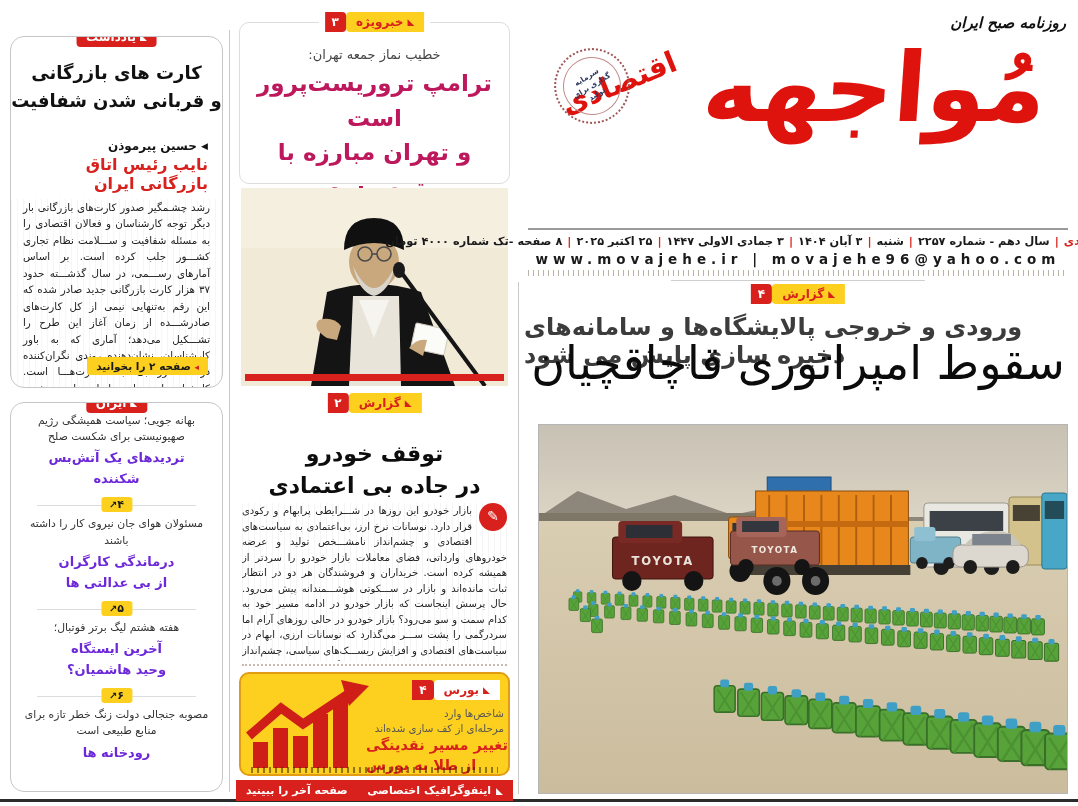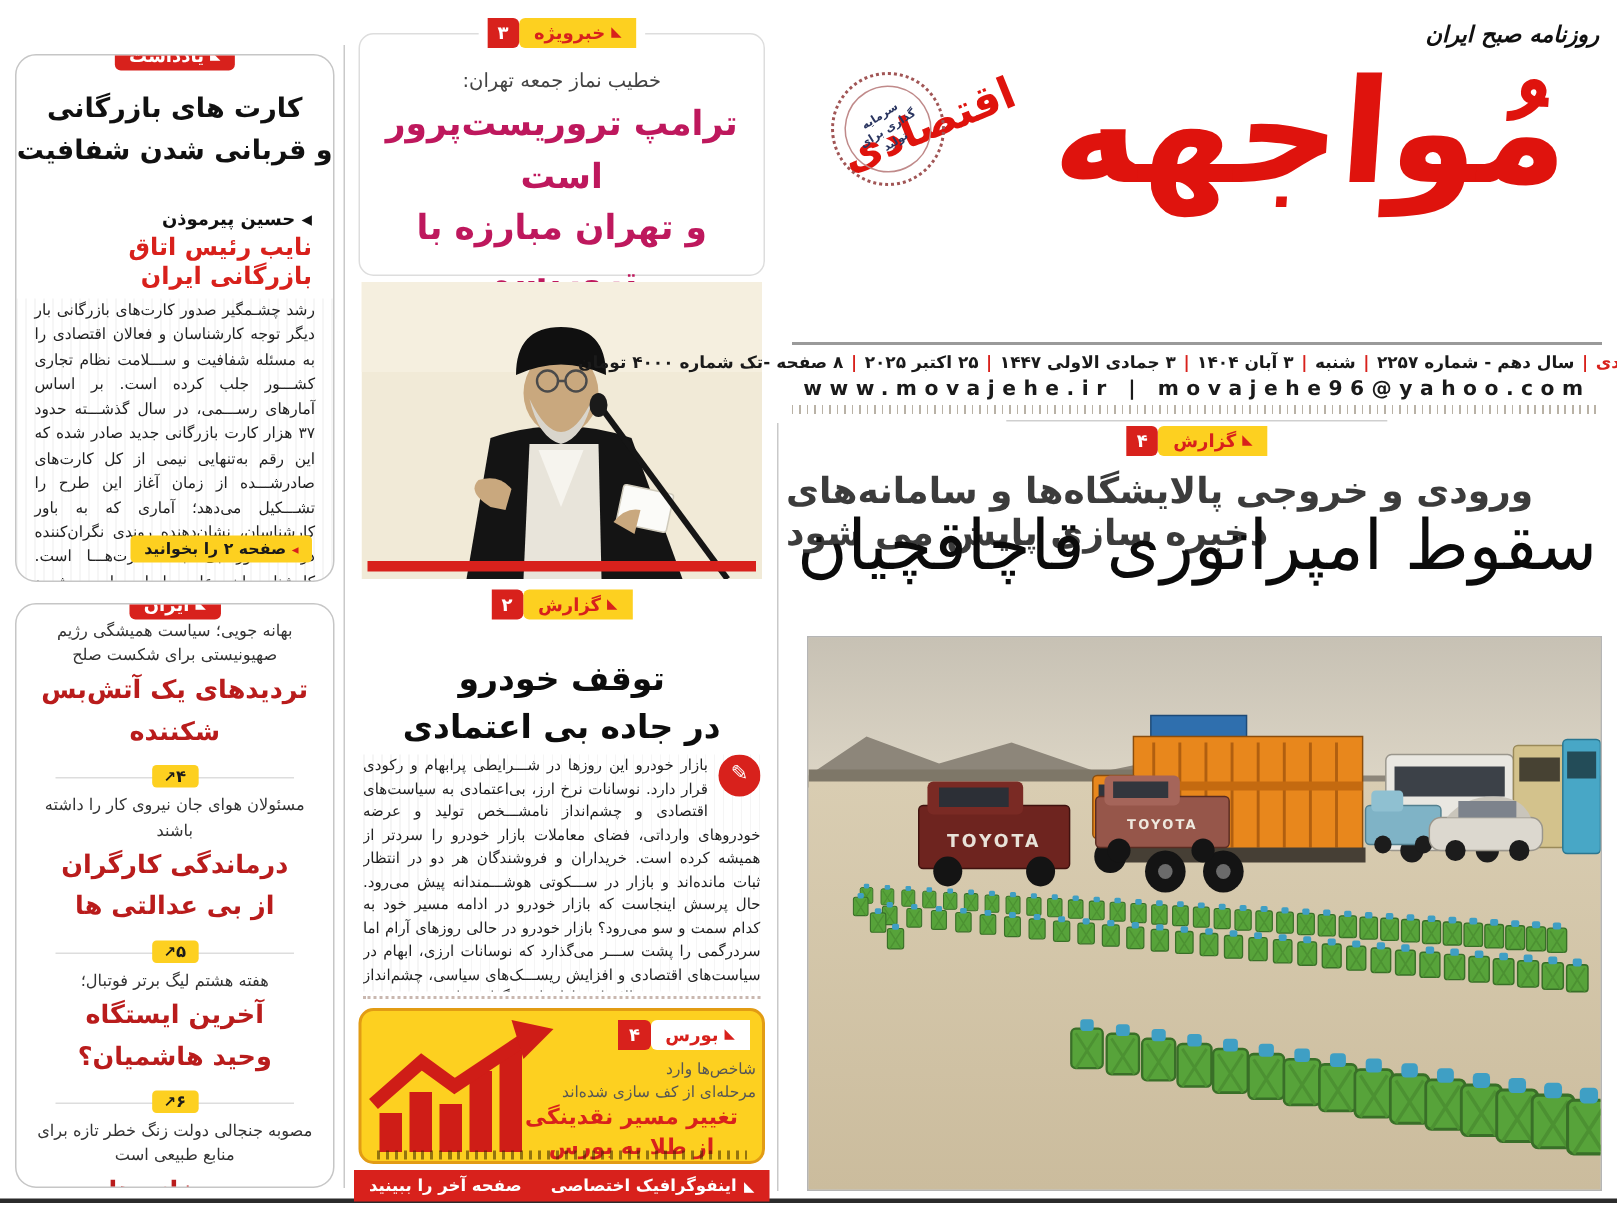--- a/index.html
+++ b/index.html
@@ -27,21 +27,21 @@
   .note-author{margin-top:24px;padding:0 14px;font-size:12px;font-weight:bold;color:#111;text-align:right;}
   .note-author .tri{font-size:9px;vertical-align:1px;}
   .note-author-title{padding:0 14px;font-size:16px;font-weight:bold;color:#d8211c;text-align:right;margin-top:2px;}
   .note-body{margin-top:6px;padding:0 12px;font-size:10.3px;line-height:1.6;text-align:justify;color:#222;
              background:repeating-linear-gradient(90deg,rgba(0,0,0,0.035) 0 1px,transparent 1px 6px);}
   .page-tag{position:absolute;bottom:12px;right:14px;background:#fdd020;border-radius:3px;font-size:10.5px;font-weight:bold;color:#1a1a1a;padding:3px 9px;}
   .page-tag .rmark{color:#d8211c;font-size:9px;}
 
   .vit-item{text-align:center;}
   .vit-kicker{font-size:10.8px;color:#333;line-height:1.5;margin-top:10px;padding:0 10px;}
-  .vit-headline{font-size:17px;font-weight:bold;color:#b91c1c;line-height:1.62;margin-top:2px;}
+  .vit-headline{font-size:13px;font-weight:bold;color:#6d28d9;line-height:1.62;margin-top:2px;}
   .vit-sep{position:relative;border-top:1px solid #ddd;margin:16px 26px 2px 26px;}
   .vit-sep .tag{position:absolute;top:-9px;left:50%;transform:translateX(-50%);background:#fdd020;border-radius:3px;padding:1px 8px;font-size:11px;font-weight:bold;color:#1a1a1a;white-space:nowrap;}
   .vit-sep .tag .arr{font-size:10px;}
 
   
   .mid{position:absolute;left:236px;top:0;width:277px;height:806px;}
   .mid-frame{position:absolute;top:22px;left:3px;right:3px;height:162px;border:1.5px solid #ddd;border-radius:10px;}
   .mid-badge{position:absolute;top:12px;left:50%;transform:translate(-50%,0);z-index:2;background:#fff;padding:0 6px;}
   .sn-kicker{position:absolute;top:47px;left:0;right:0;text-align:center;font-size:13px;color:#444;}
   .sn-headline{position:absolute;top:66px;left:0;right:0;text-align:center;font-size:23px;font-weight:bold;color:#be185d;line-height:1.5;}
@@ -50,21 +50,21 @@
   .car-kicker{position:absolute;top:420px;left:0;right:0;text-align:center;font-size:11.3px;font-weight:bold;color:#d8211c;}
   .car-headline{position:absolute;top:438px;left:0;right:0;text-align:center;font-size:22px;font-weight:bold;color:#0d0d0d;line-height:1.45;}
   .car-body{position:absolute;top:503px;left:6px;right:6px;height:158px;overflow:hidden;font-size:10px;line-height:1.55;text-align:justify;color:#222;
             background:repeating-linear-gradient(90deg,rgba(0,0,0,0.04) 0 1px,transparent 1px 6px);}
   .pen-badge{float:right;width:28px;height:28px;border-radius:50%;background:#d8211c;color:#fff;font-size:14px;display:flex;align-items:center;justify-content:center;margin-left:7px;margin-bottom:4px;}
   .dotsep{position:absolute;top:664px;left:6px;right:6px;border-top:2px dotted #c9b8b0;}
   .bourse-box{position:absolute;top:672px;left:3px;right:3px;height:104px;background:#fdd020;border:2px solid #e29c14;border-radius:10px;}
   .bourse-chart{position:absolute;left:4px;top:4px;}
   .bourse-badge{position:absolute;top:6px;right:8px;}
   .bourse-kicker{position:absolute;top:32px;right:4px;width:142px;text-align:right;font-size:10.3px;color:#555;line-height:1.45;}
-  .bourse-headline{position:absolute;top:62px;right:16px;width:142px;text-align:center;font-size:14.5px;font-weight:bold;color:#d8211c;line-height:1.35;margin-left:36px;}
+  .bourse-headline{position:absolute;top:62px;right:0;width:142px;text-align:left;font-size:14.5px;font-weight:bold;color:#d8211c;line-height:1.35;margin-left:36px;}
   .bourse-hatch{position:absolute;left:10px;right:10px;bottom:1px;height:6px;background:repeating-linear-gradient(90deg,rgba(60,40,0,.55) 0 2px,transparent 2px 6px);}
   .mid-strip{position:absolute;top:780px;left:0;right:0;height:21px;background:#d8211c;color:#fff;display:flex;align-items:center;justify-content:space-between;padding:0 10px;font-size:11px;font-weight:bold;}
   .mid-strip .mark{font-size:9px;margin-left:5px;}
 
   
   .main{position:absolute;left:524px;top:0;width:548px;height:806px;}
   .tagline{position:absolute;top:14px;right:6px;font-size:15px;font-weight:bold;font-style:italic;color:#111;}
   .masthead-title{position:absolute;top:40px;right:26px;font-size:96px;font-weight:bold;color:#df130d;line-height:1;letter-spacing:-3px;transform:skewX(-4deg);}
   .masthead-sub{position:absolute;top:66px;right:392px;font-size:29px;font-weight:bold;color:#df130d;transform:rotate(-22deg);}
   .stamp{position:absolute;top:48px;left:30px;width:76px;height:76px;border:2px dotted #a15555;border-radius:50%;display:flex;align-items:center;justify-content:center;}

